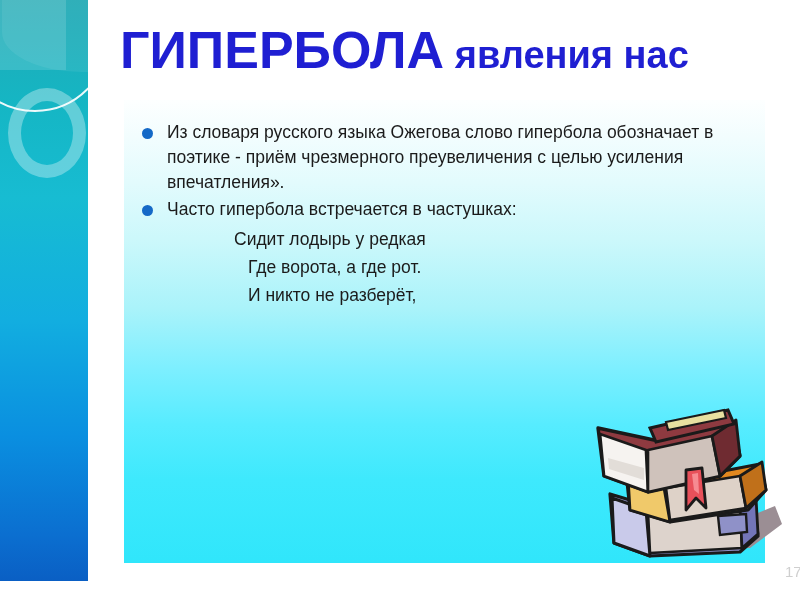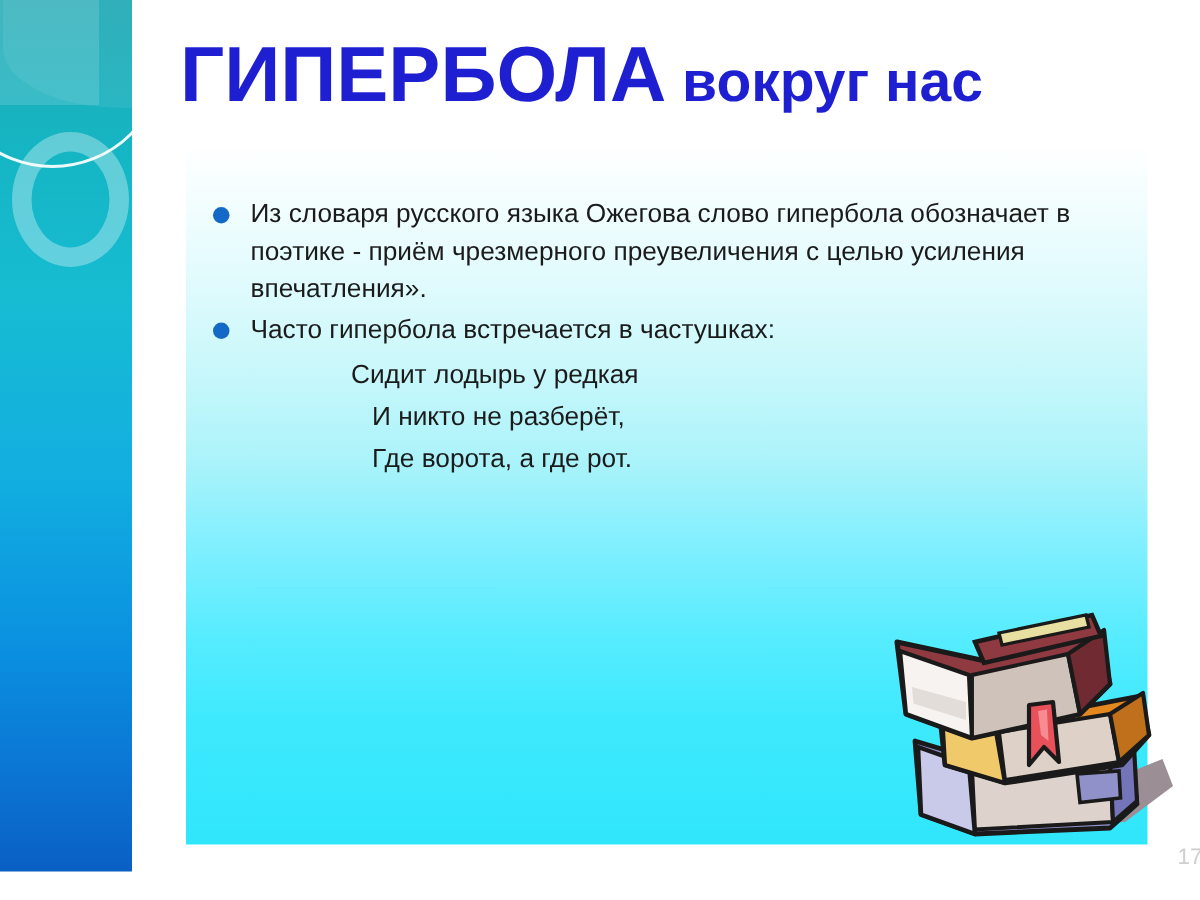--- a/index.html
+++ b/index.html
@@ -108,21 +108,21 @@
         #7defff 58%,
         #57ecff 70%,
         #3ee9fd 82%,
         #30e6fb 100%);
     overflow: hidden;
   }
 
   .text-area {
     position: absolute;
     left: 14px;
-    top: 30px;
+    top: 20px;
     width: 614px;
     color: #1b1b1b;
     font-size: 17.5px;
     line-height: 25px;
     font-family: "Liberation Sans", "DejaVu Sans", sans-serif;
   }
 
   .bullet-item {
     position: relative;
     padding-left: 29px;
@@ -179,40 +179,40 @@
 
 <div id="slide">
 
   <div class="deco-band">
     <div class="deco-corner-rect"></div>
     <div class="deco-ring-shade"></div>
     <div class="deco-circle-thin"></div>
     <div class="deco-ring-thick"></div>
   </div>
 
-  <div class="title"><span class="t-upper">ГИПЕРБОЛА</span><span class="t-rest"> вокруг нас</span></div>
+  <div class="title"><span class="t-upper">ГИПЕРБОЛА</span><span class="t-rest"> явления нас</span></div>
 
   <div class="content-box">
     <div class="text-area">
 
       <div class="bullet-item">
         <span class="bullet-dot"></span>
         <span class="bullet-text">Из словаря русского языка Ожегова слово гипербола обозначает   в  поэтике  - приём чрезмерного преувеличения с целью усиления впечатления».</span>
       </div>
 
 
       <div class="bullet-item">
         <span class="bullet-dot"></span>
         <span class="bullet-text">Часто гипербола встречается в частушках:</span>
       </div>
 
       <div class="verse">
         <span class="verse-line v1">Сидит лодырь у редкая</span>
+        <span class="verse-line v4">Где ворота, а где рот.</span>
         <span class="verse-line v3">И никто не разберёт,</span>
-        <span class="verse-line v4">Где ворота, а где рот.</span>
       </div>
 
     </div>
   </div>
 
   <div class="books">
     <svg width="200" height="165" viewBox="0 0 200 165" xmlns="http://www.w3.org/2000/svg">
 
       <path d="M30 128 L150 122 L185 108 L192 126 L160 150 L52 152 Z" fill="#9b8e94"></path>
 

